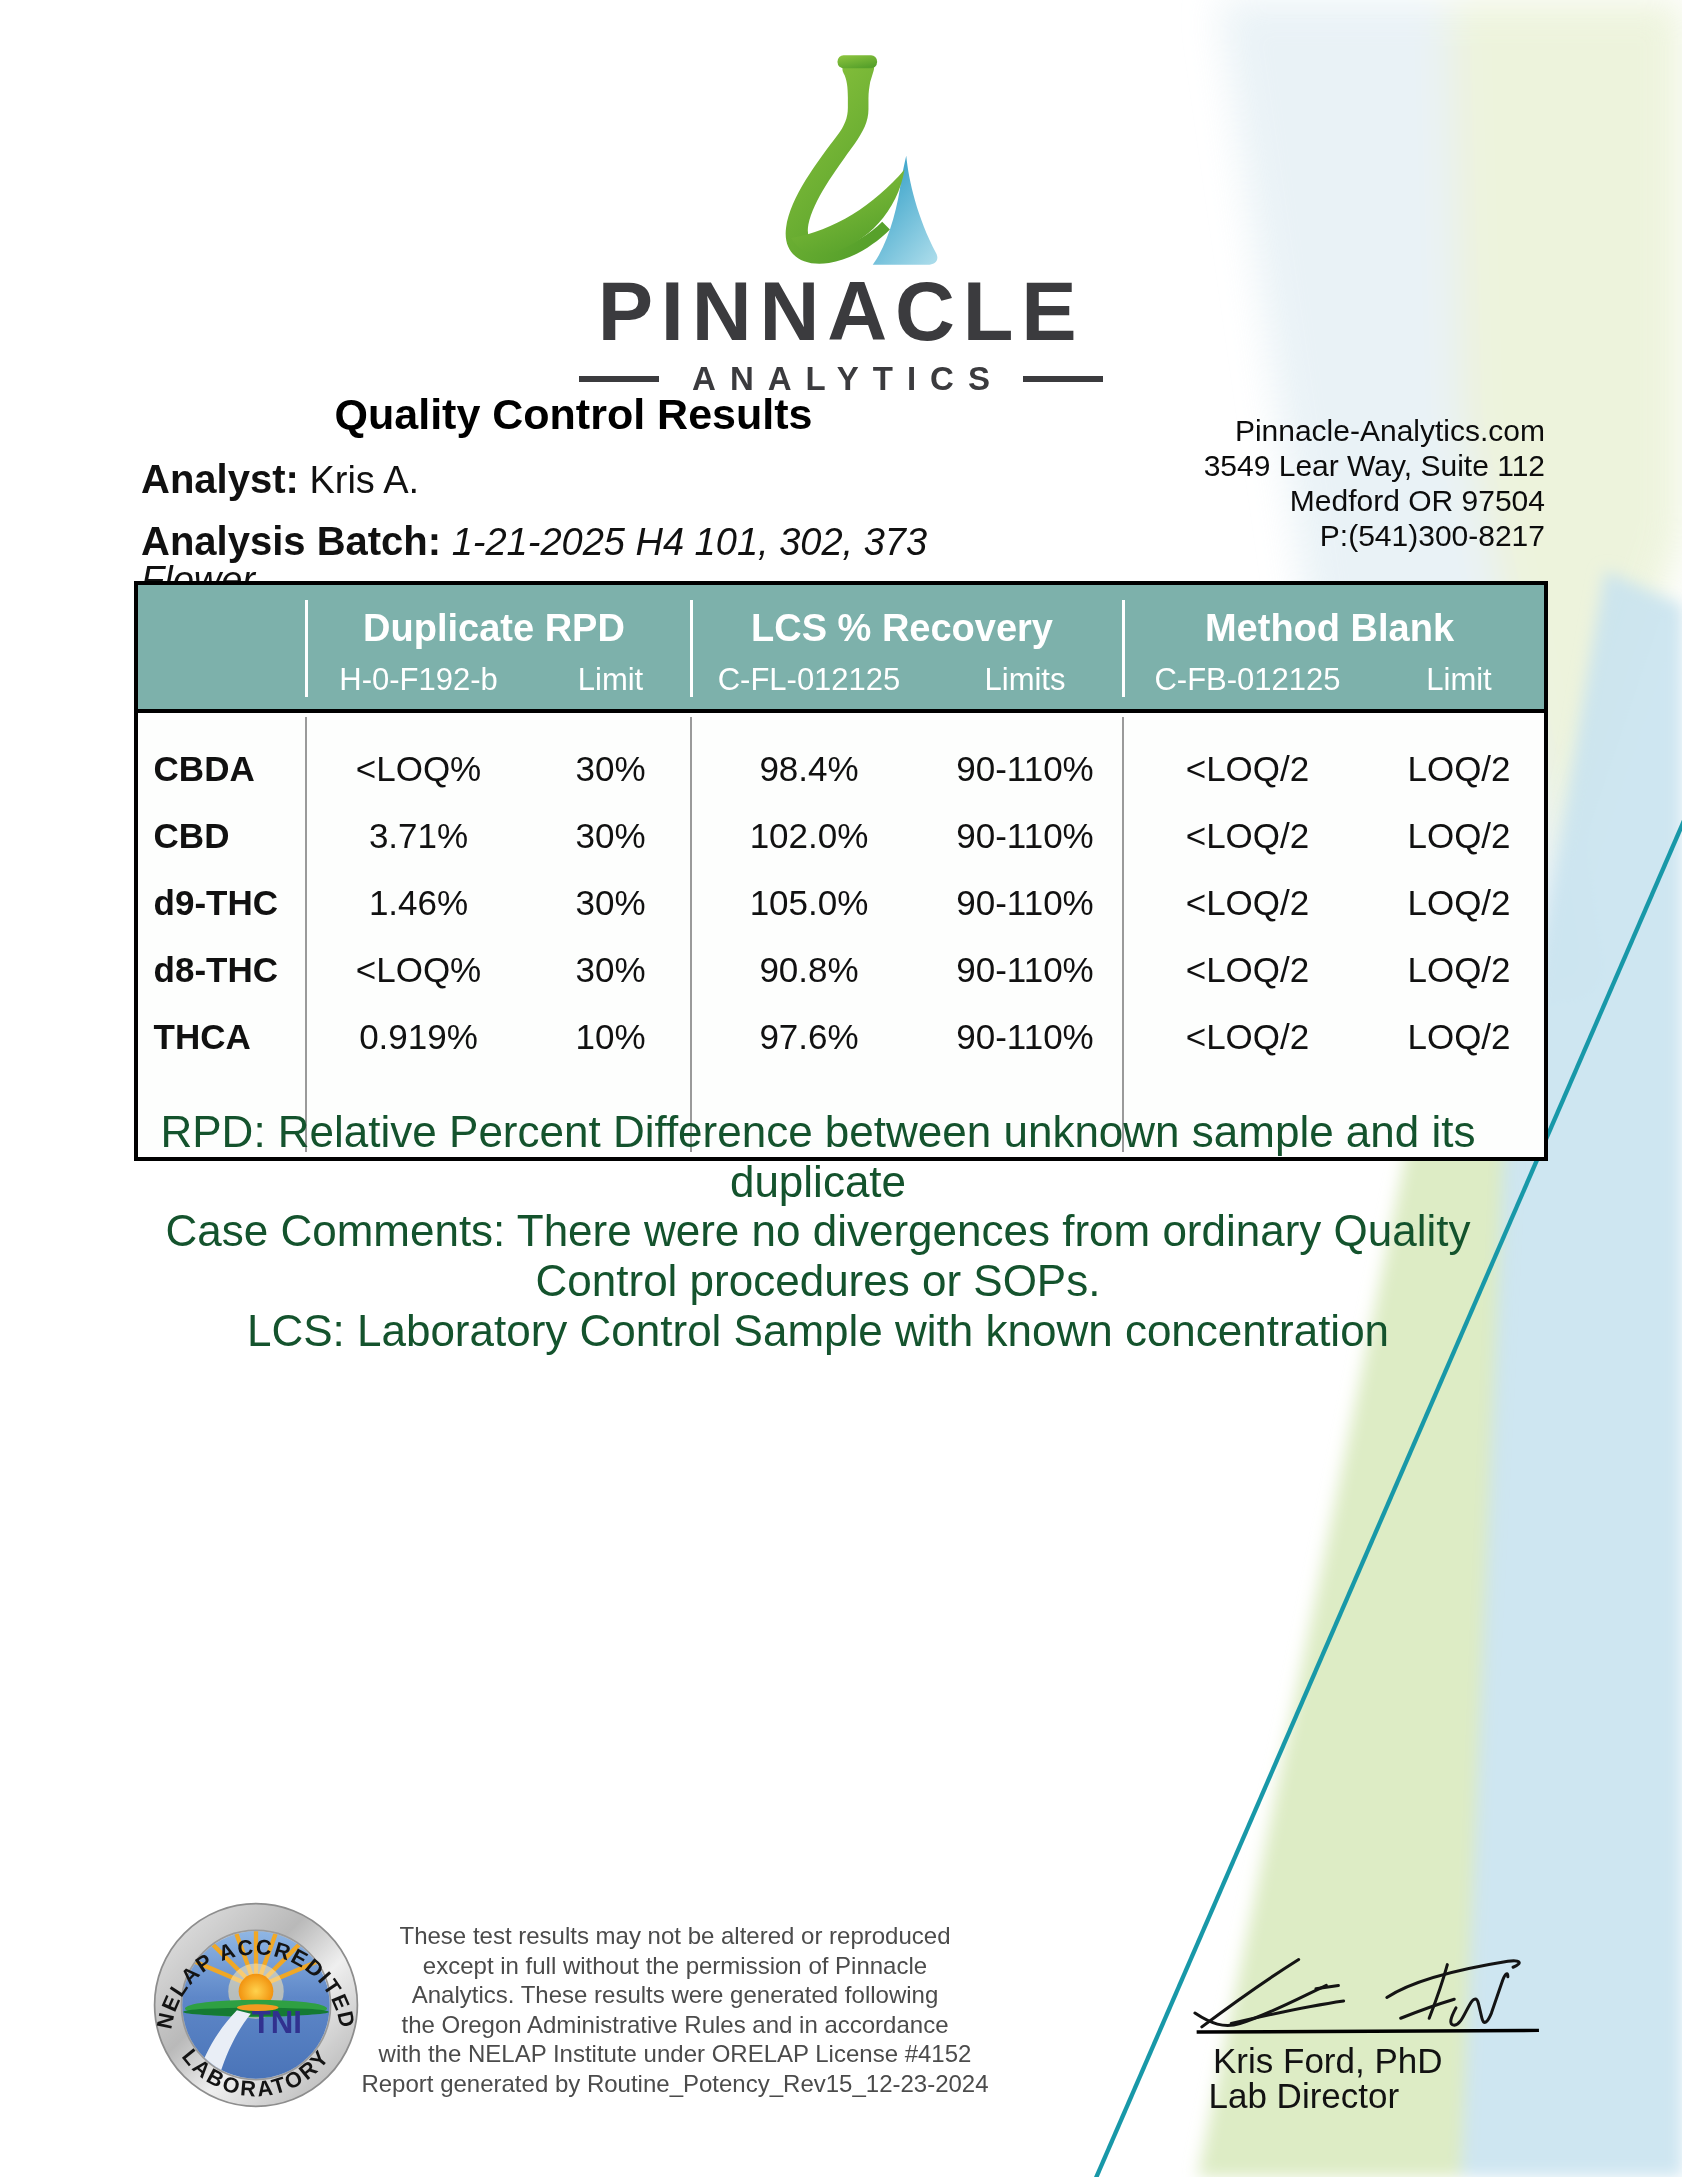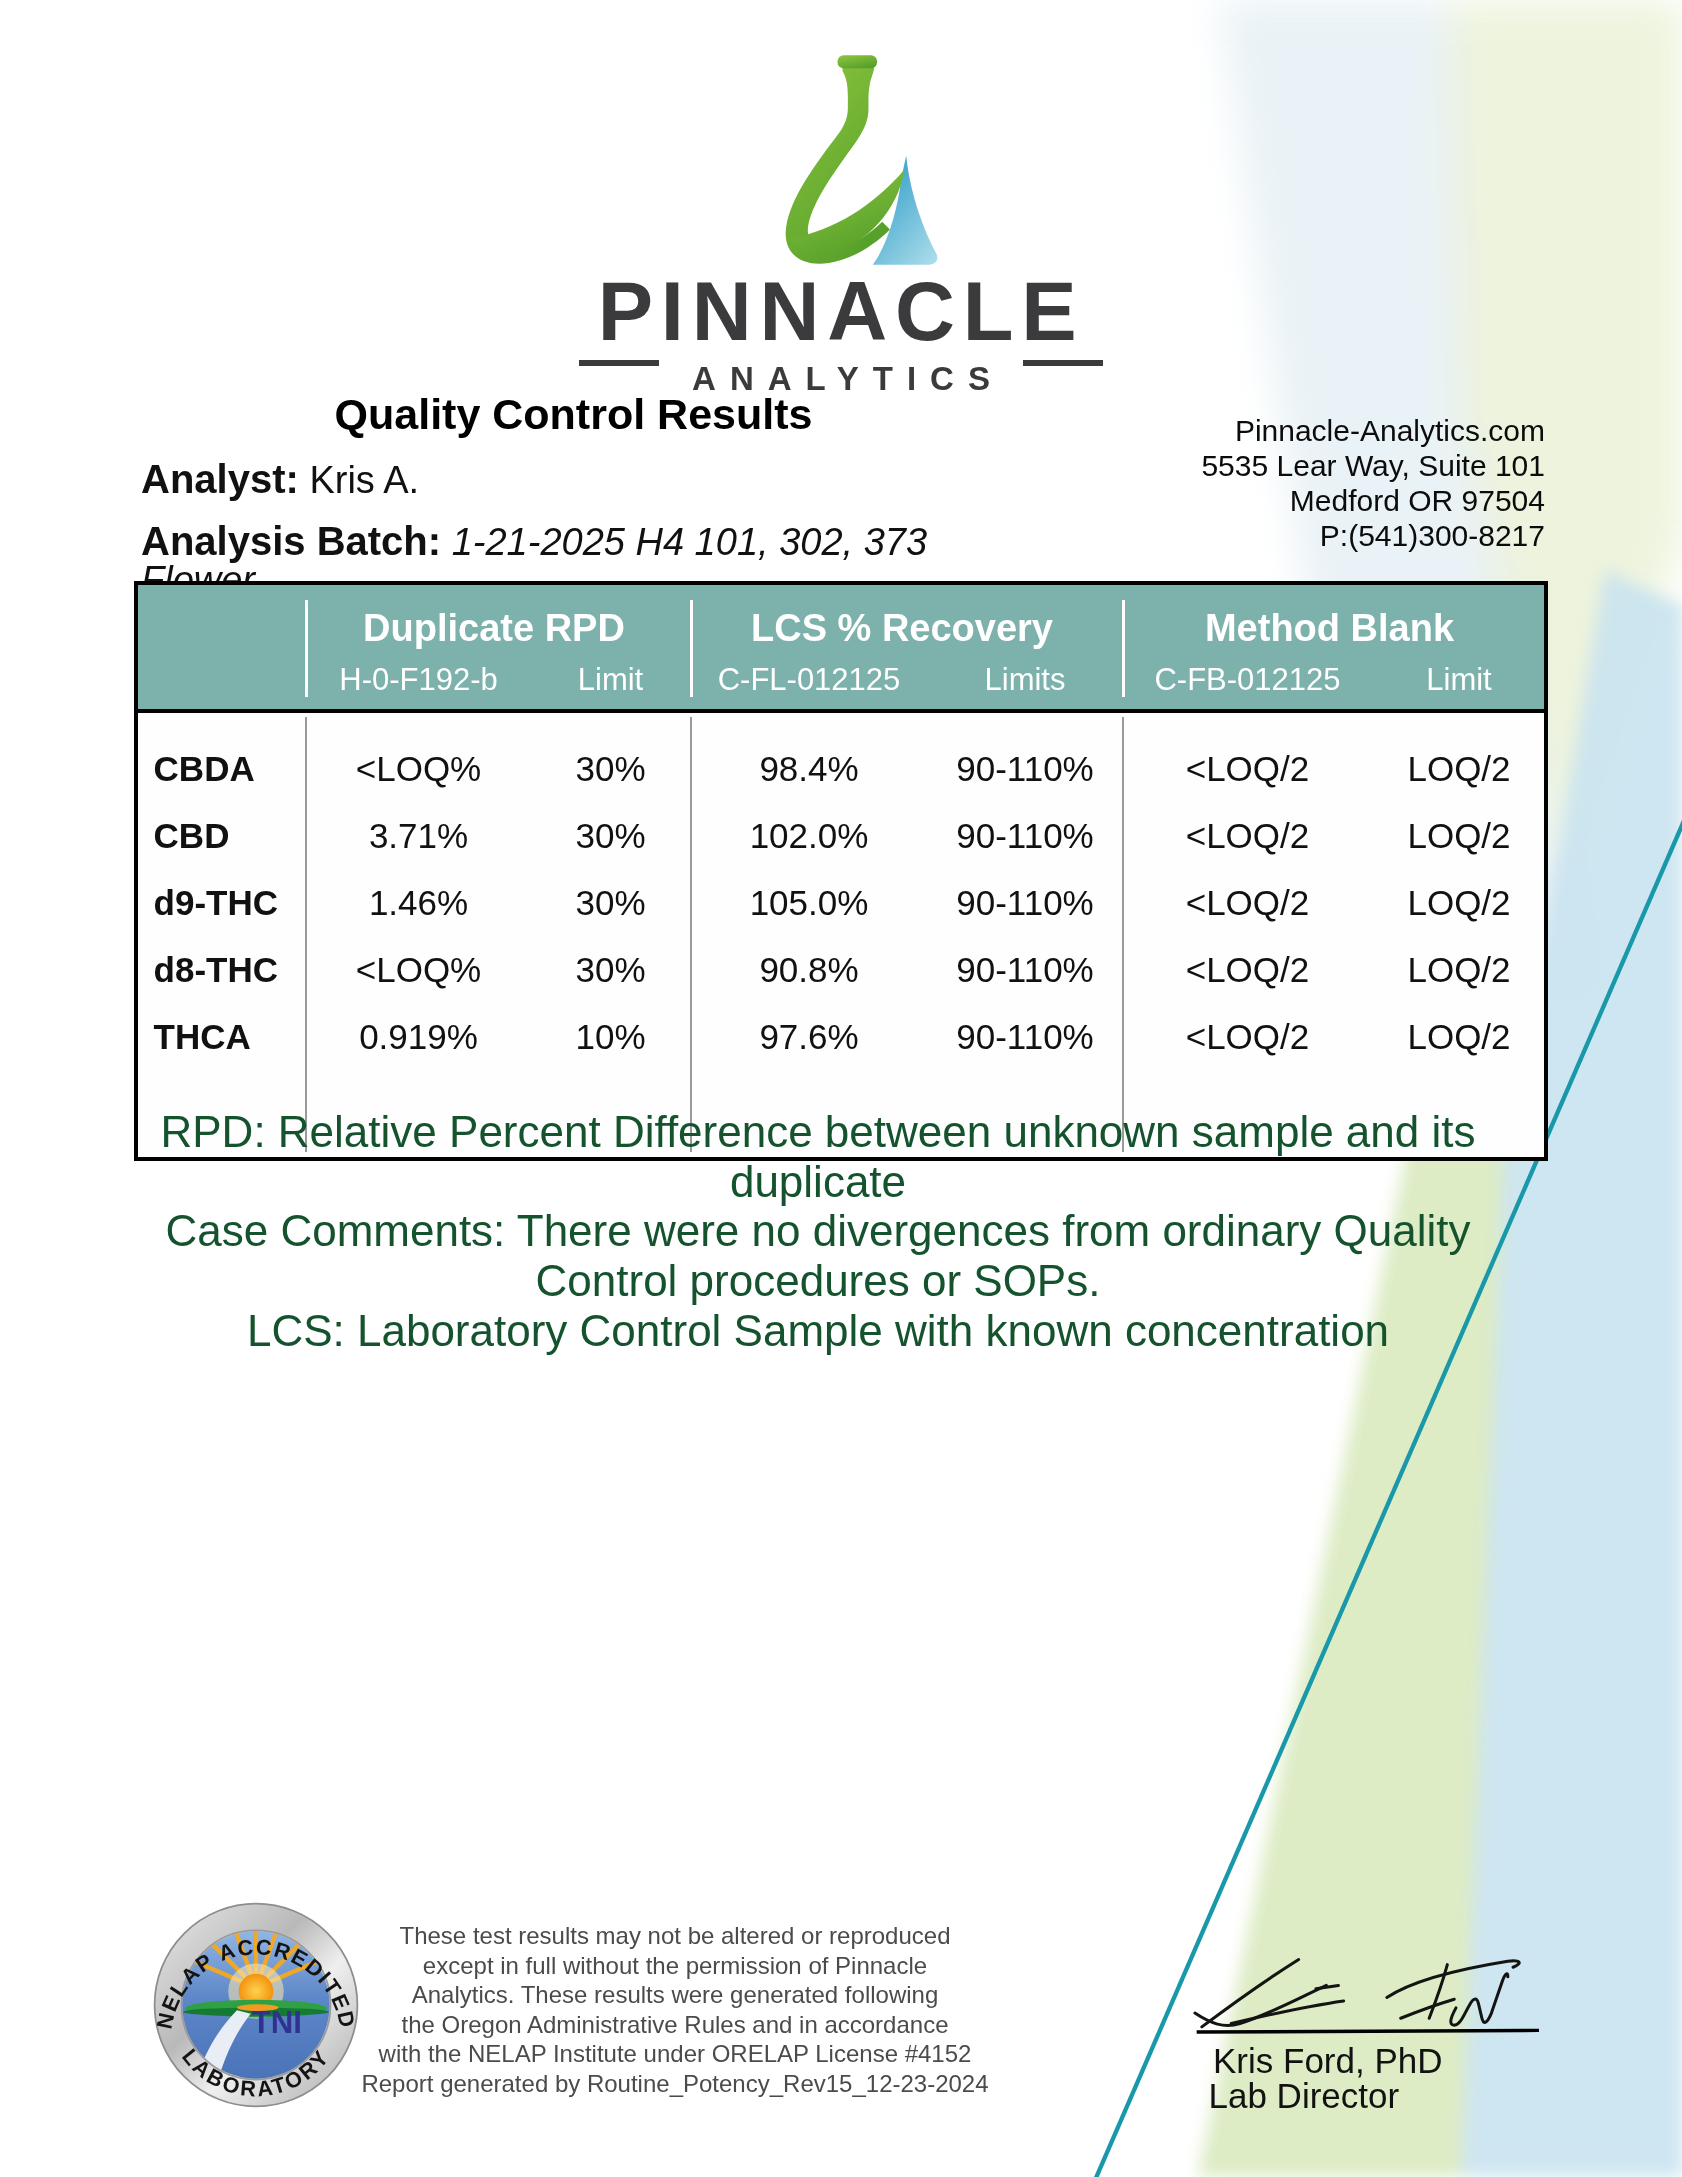--- a/index.html
+++ b/index.html
@@ -6,21 +6,21 @@
   .page{
     position:relative;width:1683px;height:2177px;background:#ffffff;
     font-family:"Liberation Sans", sans-serif;color:#111;overflow:hidden;
   }
   
   #bg{position:absolute;left:0;top:0;width:1683px;height:2177px;}
   
   .logo-block{position:absolute;left:495px;top:52px;width:692px;text-align:center;}
   .flask{display:block;margin:0 auto;width:206px;height:216px;}
   .brand{font-size:83px;font-weight:bold;letter-spacing:7.8px;color:#3b3b3e;line-height:1.0;margin-top:1.7px;}
-  .sub-row{display:flex;justify-content:center;gap:19px;margin-top:7px;}
+  .sub-row{display:flex;align-items:center;justify-content:center;gap:19px;margin-top:7px;}
   .sub-rule{width:80px;height:6px;background:#3b3b3e;}
   .sub-word{font-size:33px;font-weight:700;letter-spacing:14px;color:#3b3b3e;text-indent:14px;}
   
   .head-left{position:absolute;left:141px;top:393px;width:865px;}
   .doc-title{font-size:43px;font-weight:bold;color:#000;line-height:1.0;text-align:center;}
   .meta-line{margin-top:22.5px;font-size:38px;line-height:1.0;}
   .meta-label{font-weight:bold;font-size:40px;}
   .meta-ital{font-style:italic;}
   .head-right{position:absolute;right:138px;top:413px;text-align:right;font-size:30px;line-height:1.17;color:#0c0c0c;}
   
@@ -108,21 +108,21 @@
       <span class="meta-label">Analyst:</span>
       <span>Kris A.</span>
     </div>
     <div class="meta-line">
       <span class="meta-label">Analysis Batch:</span>
       <span class="meta-ital">1-21-2025 H4 101, 302, 373 Flower</span>
     </div>
   </div>
   <div class="head-right">
     <div>Pinnacle-Analytics.com</div>
-    <div>5535 Lear Way, Suite 101</div>
+    <div>3549 Lear Way, Suite 112</div>
     <div>Medford OR 97504</div>
     <div>P:(541)300-8217</div>
   </div>
 
   <div class="qc-table">
     <div class="qc-head">
       <div></div>
       <div class="g-title">Duplicate RPD</div>
       <div class="g-title">LCS % Recovery</div>
       <div class="g-title">Method Blank</div>

